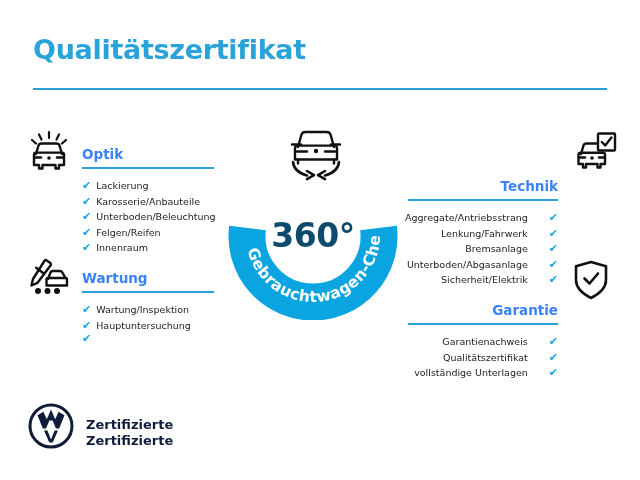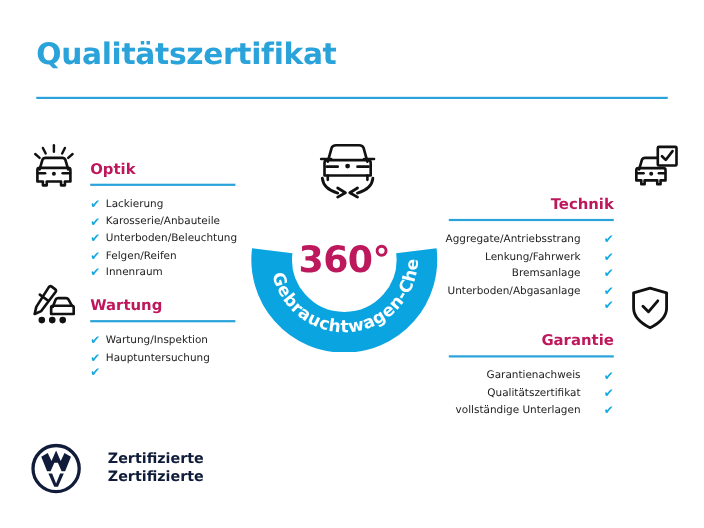--- a/index.html
+++ b/index.html
@@ -36,21 +36,21 @@
     background: #29a3d9;
   }
 
   
   .block {
     position: absolute;
   }
   .block-heading {
     font-size: 13.5px;
     font-weight: bold;
-    color: #be185d;
+    color: #3b82f6;
     line-height: 16px;
     white-space: nowrap;
   }
   .block-rule {
     height: 2px;
     background: #29a3d9;
     margin-top: 5px;
   }
   .items {
     margin-top: 9px;
@@ -107,40 +107,40 @@
   }
   .badge-360 {
     position: absolute;
     left: 0; top: 0;
     width: 170px; height: 170px;
     display: flex;
     align-items: center;
     justify-content: center;
     font-size: 33px;
     font-weight: bold;
-    color: #be185d;
+    color: #0c4a6e;
     letter-spacing: -0.5px;
     pointer-events: none;
   }
   .badge-car {
     position: absolute;
     left: 281px;
     top: 126px;
     width: 70px;
     height: 56px;
   }
 
   
   .footer-logo {
     position: absolute;
     left: 28px;
     top: 403px;
     display: flex;
-    align-items: center;
-    gap: 24px;
+    align-items: flex-end;
+    gap: 12px;
   }
   .vw-mark { width: 46px; height: 46px; }
   .footer-text {
     font-size: 13px;
     font-weight: bold;
     line-height: 16px;
     color: #101c3a;
     white-space: nowrap;
   }
 </style>
@@ -267,20 +267,21 @@
       </div>
     <div class="item">
         <span>Bremsanlage</span>
         <span class="check">✔</span>
       </div>
     <div class="item">
         <span>Unterboden/Abgasanlage</span>
         <span class="check">✔</span>
       </div>
     <div class="item">
+        <span>Sicherheit/Elektrik</span>
         <span class="check">✔</span>
       </div>
   </div>
 </div>
 
 <div class="block block-right" id="block-garantie">
   <div class="block-heading">Garantie</div>
   <div class="block-rule"></div>
   <div class="items">
     <div class="item">

